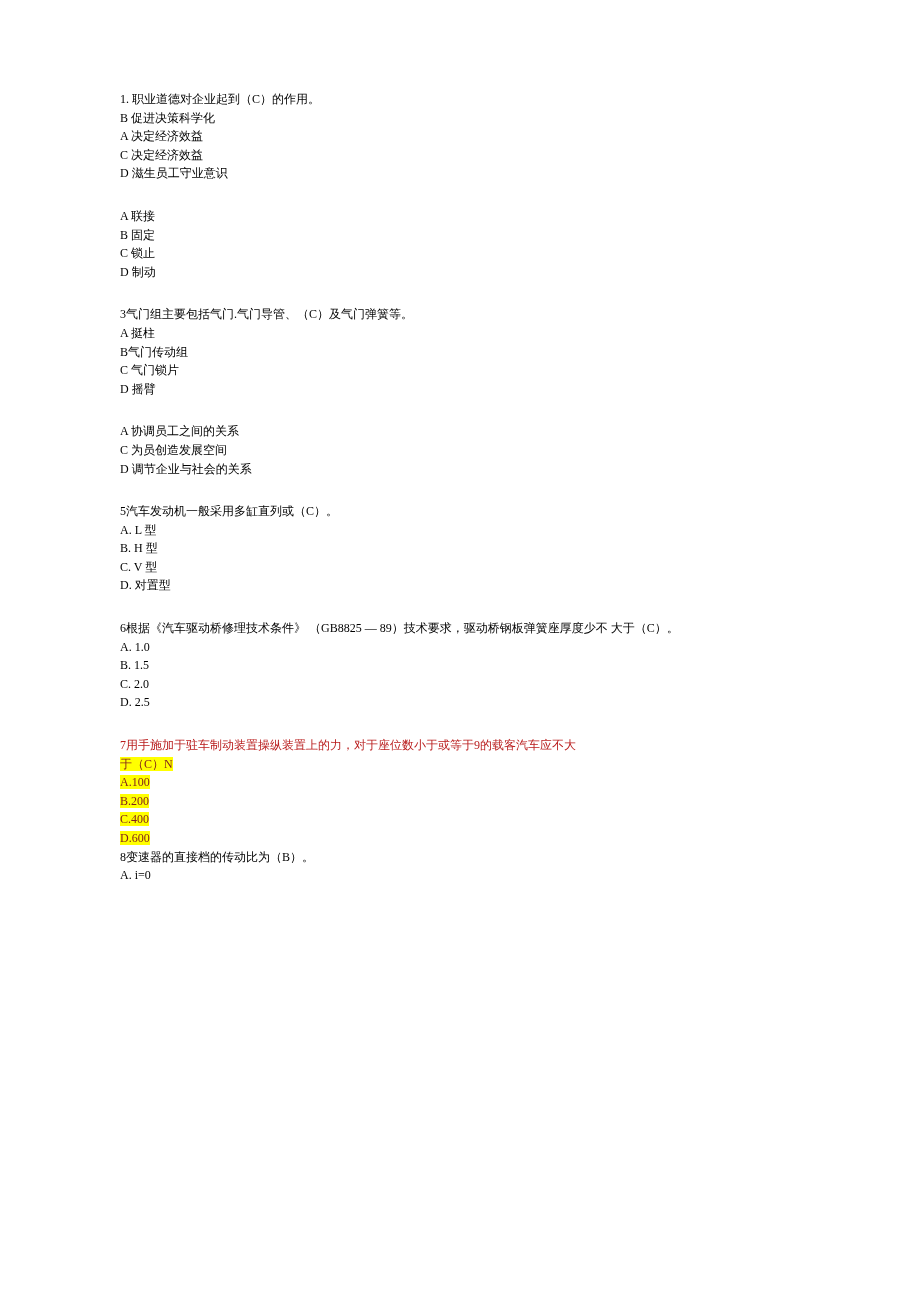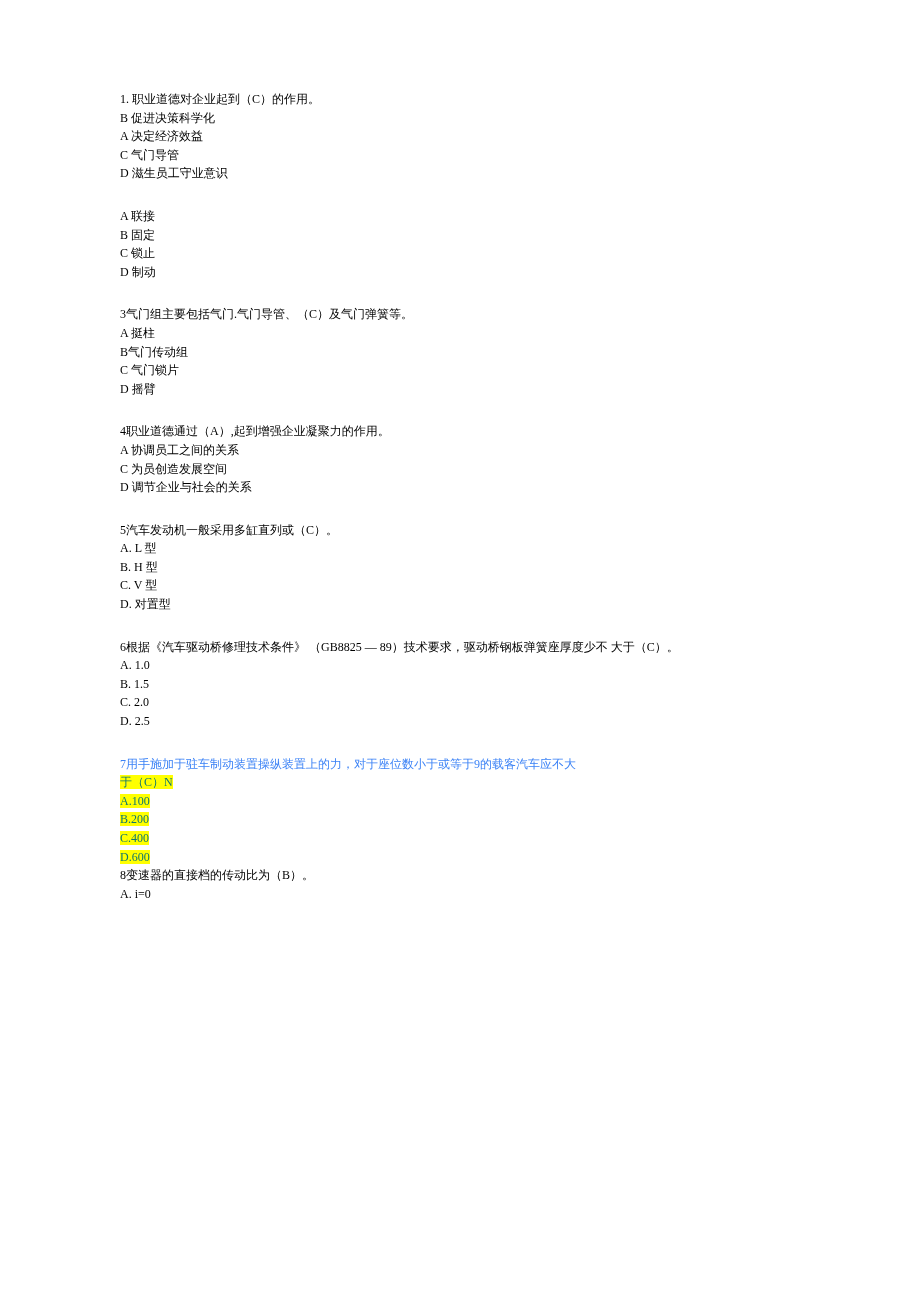--- a/index.html
+++ b/index.html
@@ -21,57 +21,56 @@
     margin-bottom: 24px;
   }
   .q-block.tight {
     margin-bottom: 0;
   }
   .line {
     white-space: normal;
   }
   .hl {
     background: #ffff00;
-    color: #0f766e;
+    color: #7f1d1d;
     display: inline;
   }
   .red {
-    color: #3b82f6;
+    color: #b91c1c;
   }
 </style>
 </head>
 <body>
 
 <div class="page">
 
   <div class="q-block">
     <div class="line">1. 职业道德对企业起到（C）的作用。</div>
     <div class="line">B 促进决策科学化</div>
     <div class="line">A 决定经济效益</div>
-    <div class="line">C 气门导管</div>
+    <div class="line">C 决定经济效益</div>
     <div class="line">D 滋生员工守业意识</div>
   </div>
 
   <div class="q-block">
     <div class="line">A 联接</div>
     <div class="line">B 固定</div>
     <div class="line">C 锁止</div>
     <div class="line">D 制动</div>
   </div>
 
   <div class="q-block">
     <div class="line">3气门组主要包括气门.气门导管、（C）及气门弹簧等。</div>
     <div class="line">A 挺柱</div>
     <div class="line">B气门传动组</div>
     <div class="line">C 气门锁片</div>
     <div class="line">D 摇臂</div>
   </div>
 
   <div class="q-block">
-    <div class="line">4职业道德通过（A）,起到增强企业凝聚力的作用。</div>
     <div class="line">A 协调员工之间的关系</div>
     <div class="line">C 为员创造发展空间</div>
     <div class="line">D 调节企业与社会的关系</div>
   </div>
 
   <div class="q-block">
     <div class="line">5汽车发动机一般采用多缸直列或（C）。</div>
     <div class="line">A.  L 型</div>
     <div class="line">B.  H 型</div>
     <div class="line">C.  V 型</div>

